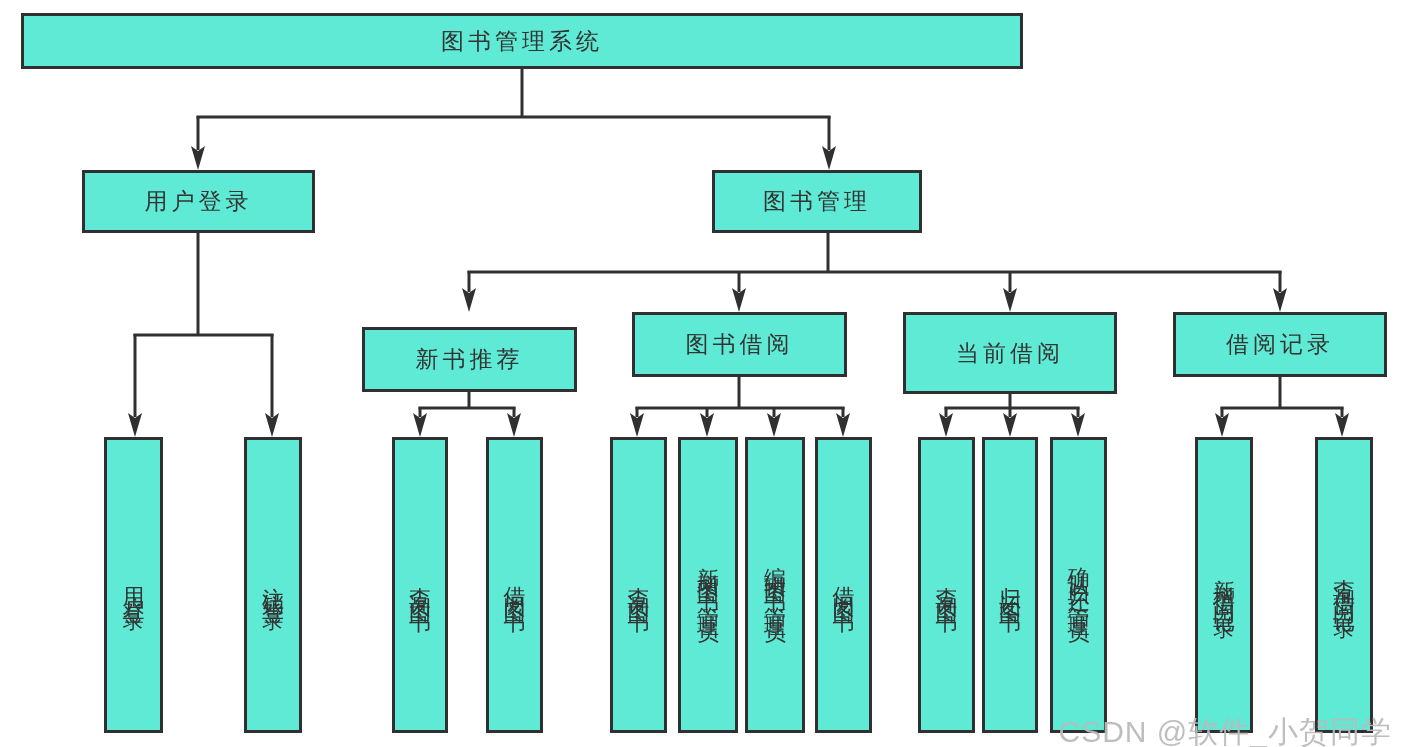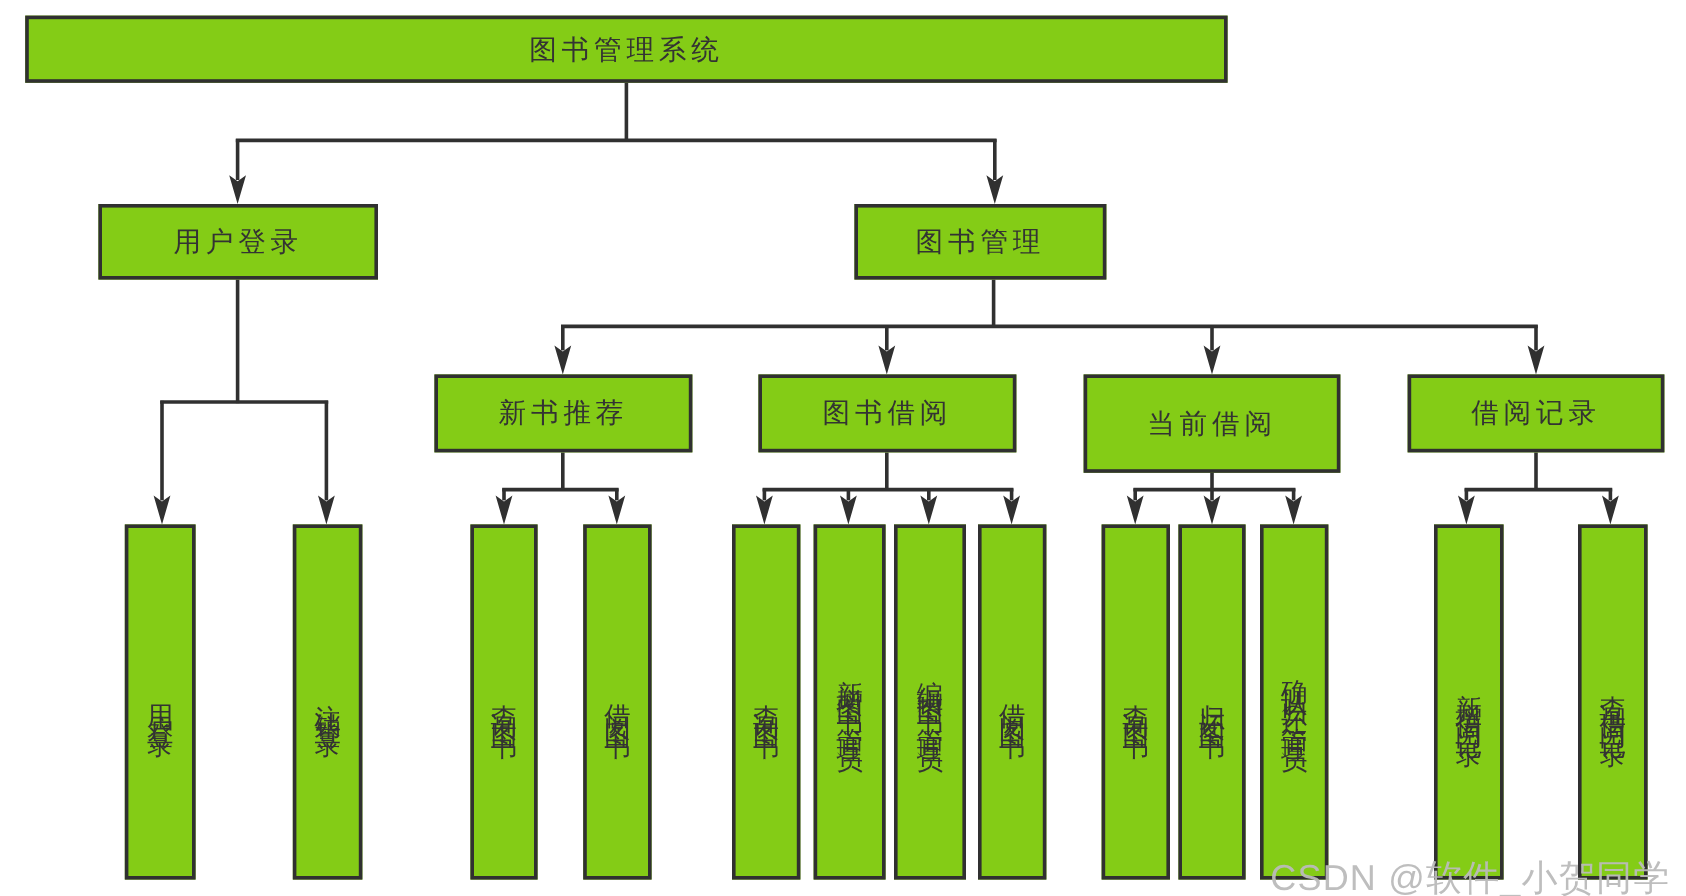--- a/index.html
+++ b/index.html
@@ -9,21 +9,21 @@
     background:#ffffff;
     font-family:"Liberation Sans","DejaVu Sans",sans-serif;
     color:#333333;
     overflow:hidden;
   }
   .wires{position:absolute;left:0;top:0;z-index:1;}
   .node{
     position:absolute;
     box-sizing:border-box;
     border:3px solid #303030;
-    background:#84cc16;
+    background:#5eead4;
     display:flex;
     align-items:center;
     justify-content:center;
     z-index:2;
   }
   .hbox{
     font-size:23px;
     letter-spacing:4px;
     white-space:nowrap;
   }
@@ -136,21 +136,21 @@
       <polygon points="1215,413 1222,418 1229,413 1222,437"></polygon>
       <polygon points="1335,413 1342,418 1349,413 1342,437"></polygon>
     </g>
   </svg>
 
   <div class="node hbox" style="left:21px;top:13px;width:1002px;height:56px">图书管理系统</div>
 
   <div class="node hbox" style="left:82px;top:170px;width:233px;height:63px">用户登录</div>
   <div class="node hbox" style="left:712px;top:170px;width:210px;height:63px">图书管理</div>
 
-  <div class="node hbox" style="left:362px;top:312px;width:215px;height:65px">新书推荐</div>
+  <div class="node hbox" style="left:362px;top:327px;width:215px;height:65px">新书推荐</div>
   <div class="node hbox" style="left:632px;top:312px;width:215px;height:65px">图书借阅</div>
   <div class="node hbox" style="left:903px;top:312px;width:214px;height:82px">当前借阅</div>
   <div class="node hbox" style="left:1173px;top:312px;width:214px;height:65px">借阅记录</div>
 
   <div class="node vbox" style="left:104px;top:437px;width:59px;height:296px">用户登录</div>
   <div class="node vbox" style="left:244px;top:437px;width:58px;height:296px">注销登录</div>
 
   <div class="node vbox" style="left:392px;top:437px;width:56px;height:296px">查询图书</div>
   <div class="node vbox" style="left:486px;top:437px;width:57px;height:296px">借阅图书</div>
 

